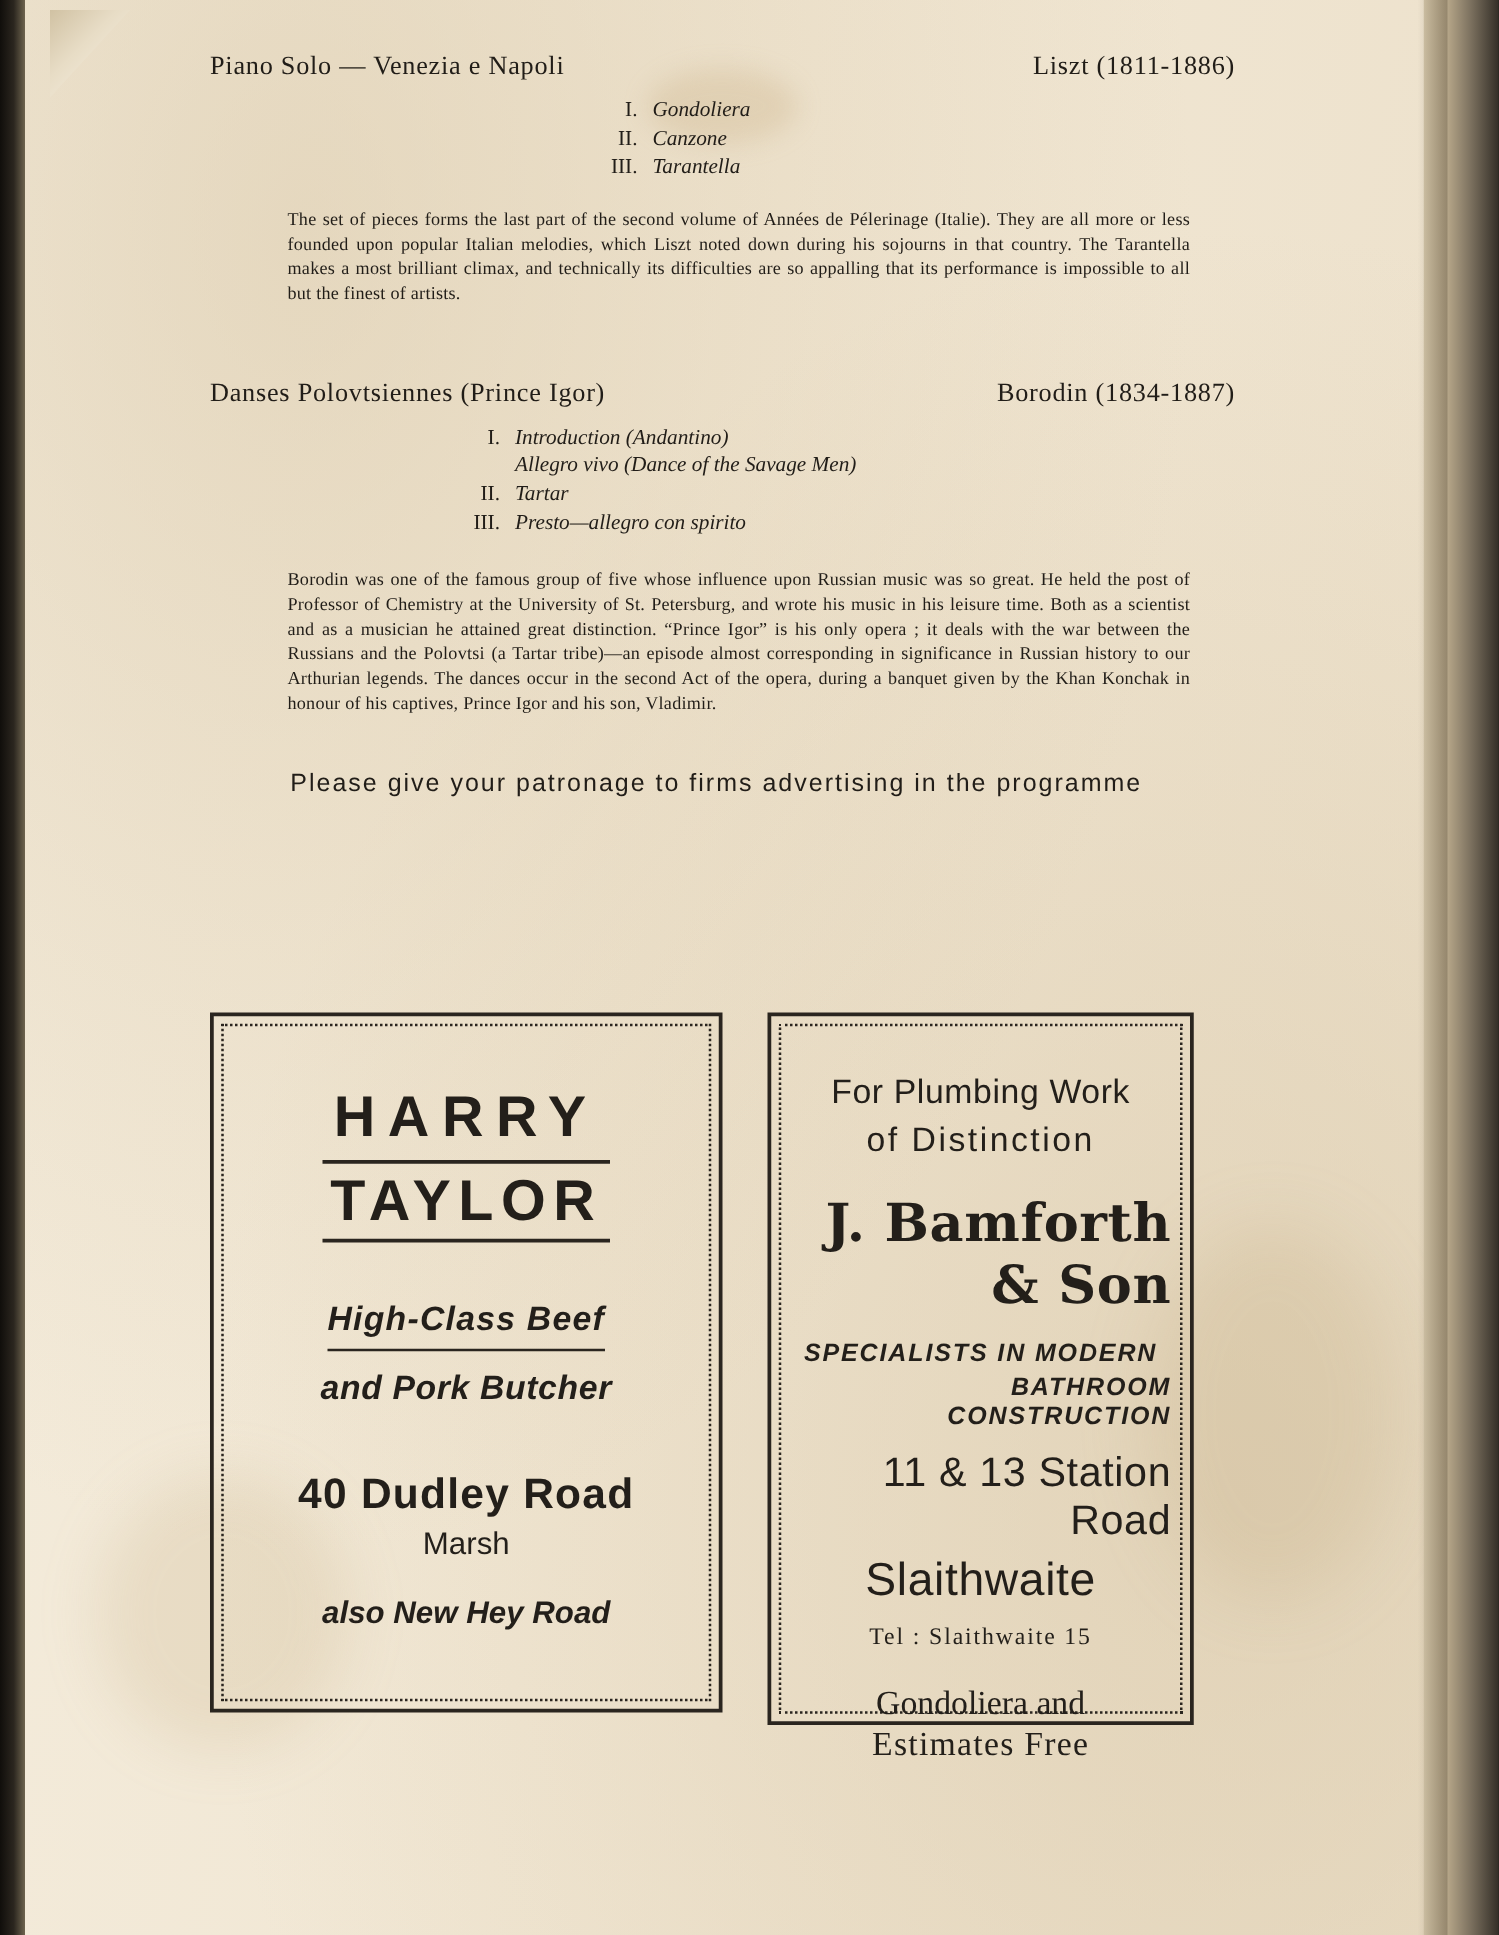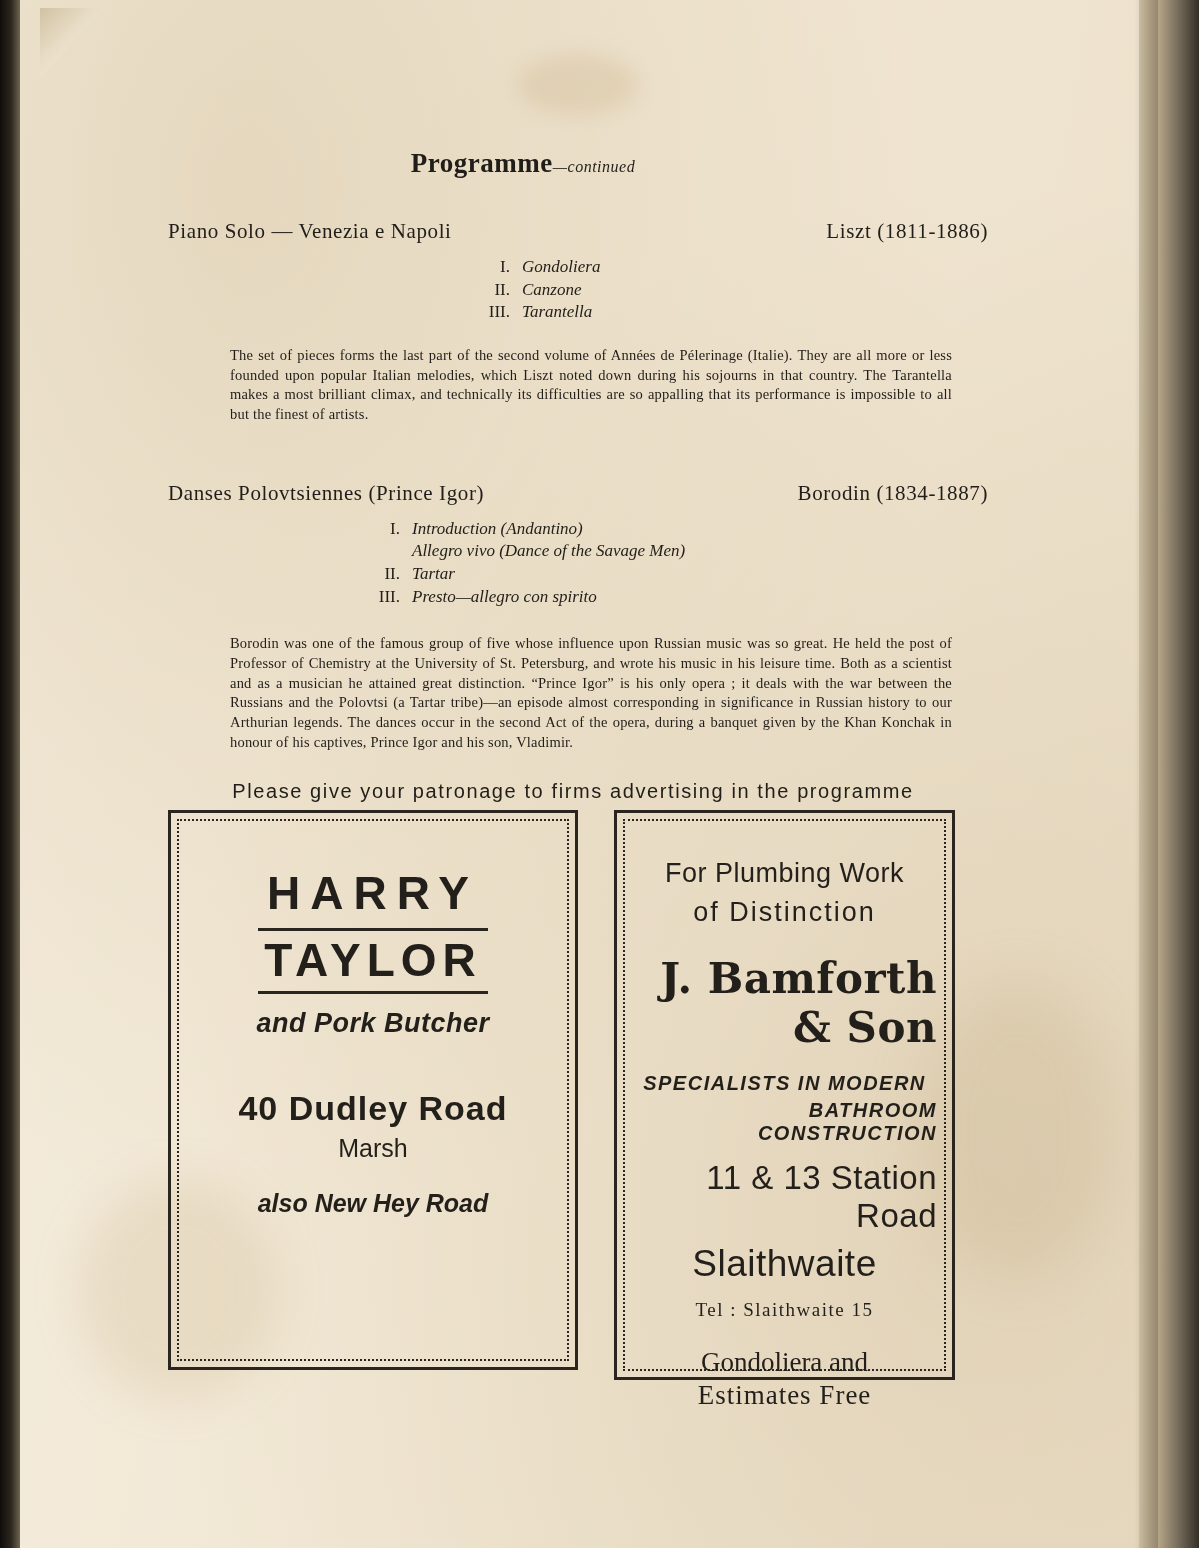--- a/index.html
+++ b/index.html
@@ -139,21 +139,21 @@
   .note {
     margin-top: 22px;
     margin-left: 62px;
     width: 722px;
     font-size: 14.5px;
     line-height: 1.36;
     text-align: justify;
     letter-spacing: 0.2px;
   }
   .patronage {
-    margin-top: 28px;
+    margin-top: 43px;
     text-align: center;
     font-size: 20px;
     letter-spacing: 1.6px;
     margin-left: -20px;
     font-family: "Liberation Sans", sans-serif;
   }
 
   
   .ads {
     position: absolute;
@@ -305,23 +305,20 @@
 <div class="scan">
   <div class="page">
 
     <div class="corner-fold"></div>
     <div class="stain" style="left:500px;top:55px;width:120px;height:60px;background:rgba(190,160,110,0.22);filter:blur(10px);"></div>
     <div class="stain" style="left:60px;top:1180px;width:200px;height:220px;background:rgba(186,160,112,0.18);filter:blur(22px);"></div>
     <div class="stain" style="left:900px;top:980px;width:200px;height:300px;background:rgba(188,164,118,0.20);filter:blur(26px);"></div>
 
     <div class="content">
 
-      <div class="prog-title">
-        <span>Programme</span><span class="cont">—continued</span>
-      </div>
 
       <div class="piece">
         <div class="piece-head">
           <div>Piano Solo  —  Venezia e Napoli</div>
           <div class="composer">Liszt (1811-1886)</div>
         </div>
         <div class="mvts indent-a">
           <div class="mvt-row">
             <span class="mvt-num">I.</span>
             <span class="mvt-text">Gondoliera</span>
@@ -368,20 +365,21 @@
     </div>
 
     <div class="ads">
 
       <div class="ad ad-left">
         <div class="ad-border-outer"></div>
         <div class="ad-border-inner"></div>
         <div class="ad-inner">
           <div class="harry">HARRY</div>
           <div class="taylor">TAYLOR</div>
+          <div class="hc-beef">High-Class  Beef</div>
           <div class="pork">and Pork Butcher</div>
           <div class="dudley">40  Dudley  Road</div>
           <div class="marsh">Marsh</div>
           <div class="newhey">also New Hey Road</div>
         </div>
       </div>
 
       <div class="ad ad-right">
         <div class="ad-border-outer"></div>
         <div class="ad-border-inner"></div>

